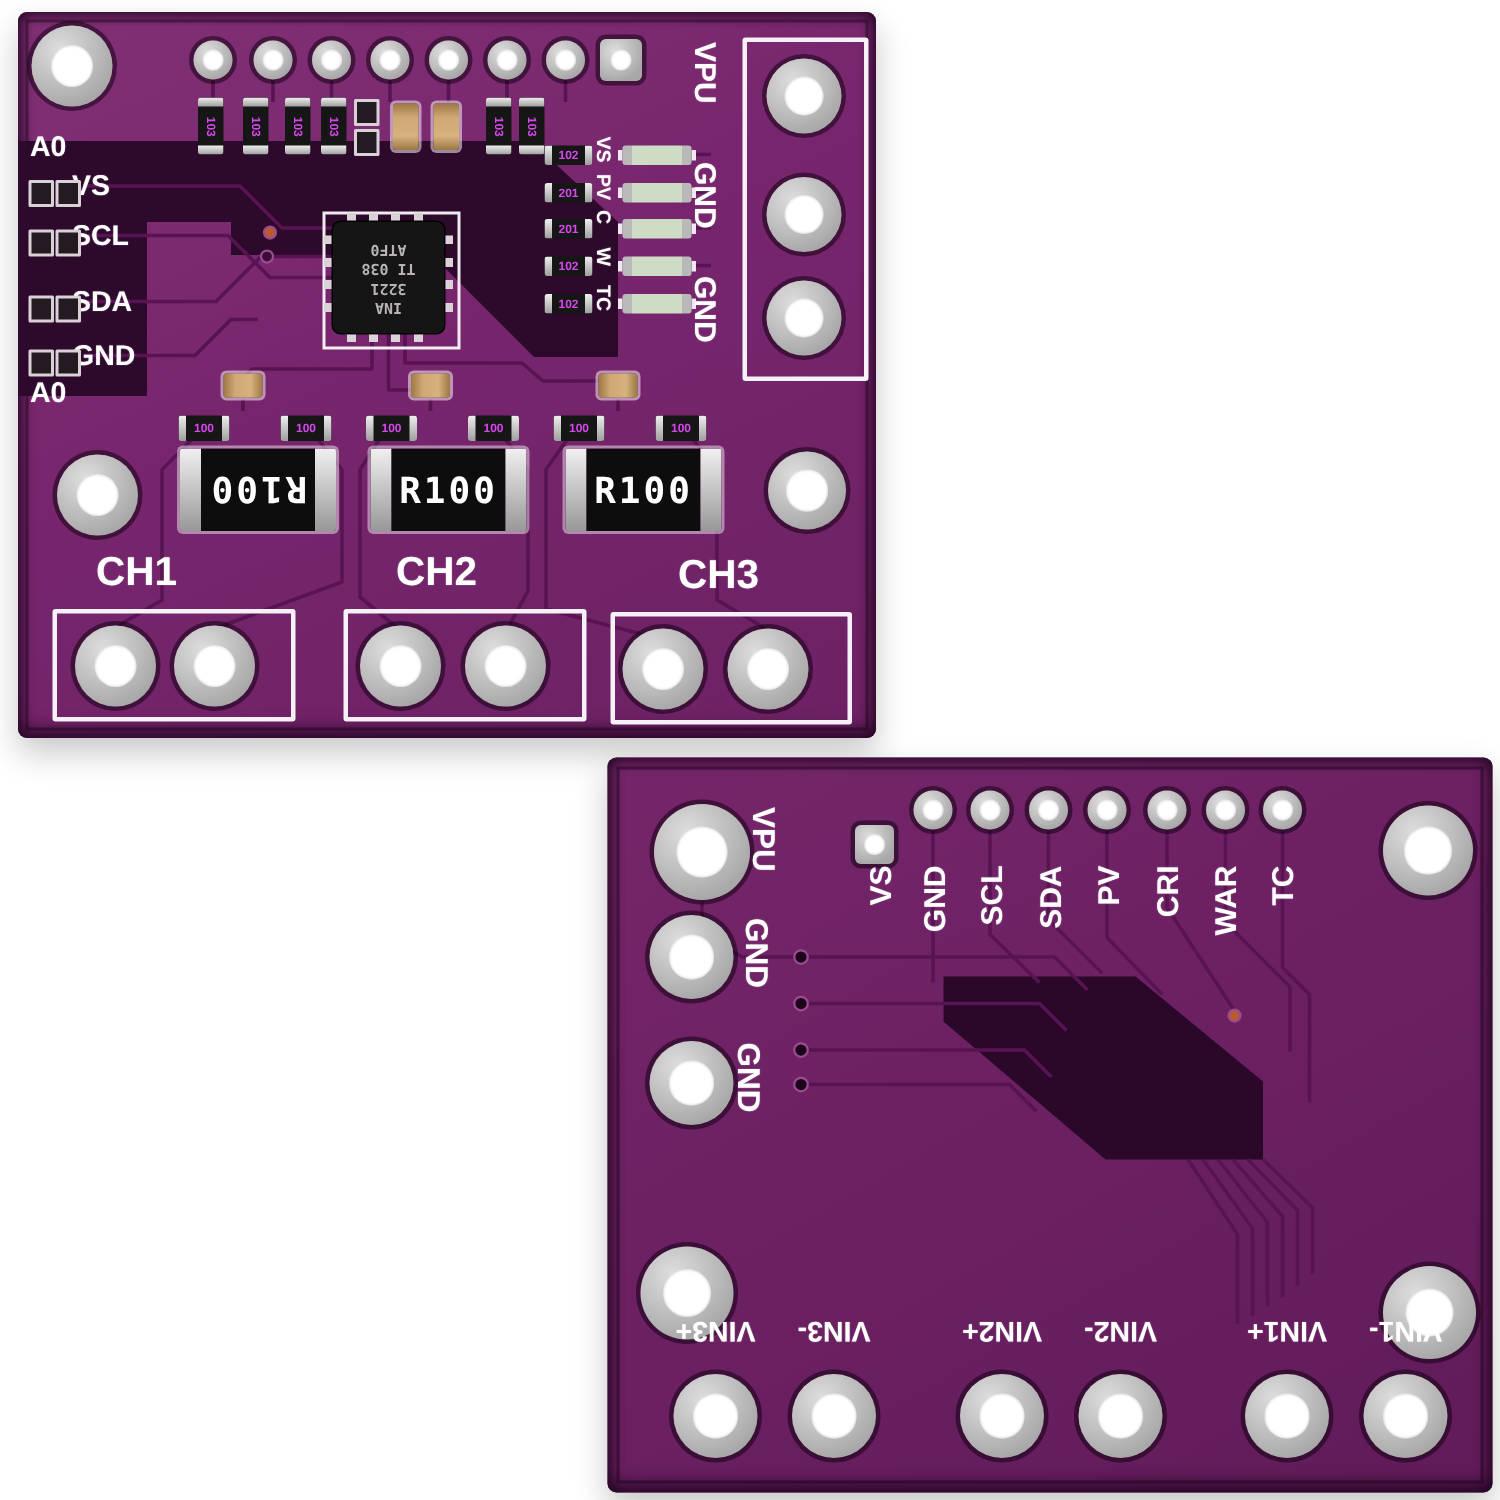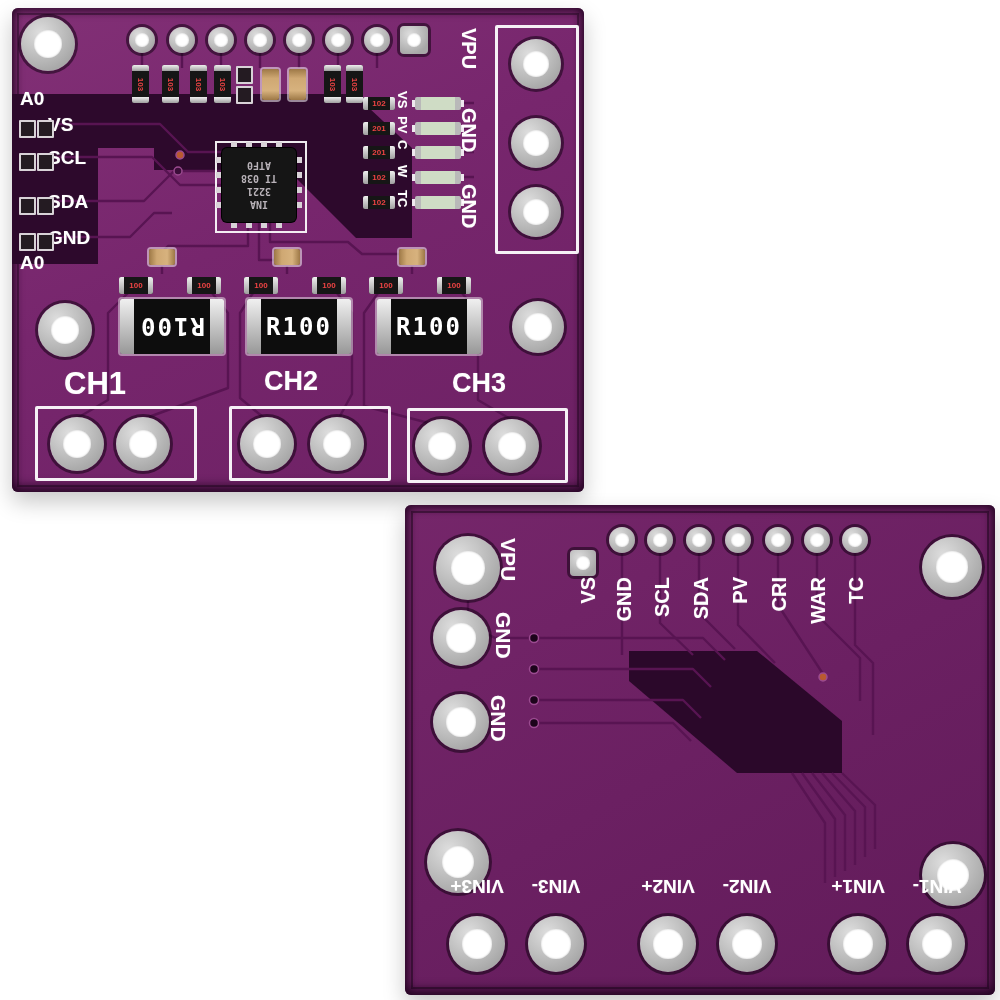--- a/index.html
+++ b/index.html
@@ -24,21 +24,21 @@
   
   .silk{position:absolute;color:#ffffff;font-weight:bold;white-space:nowrap;
     text-shadow:0 0 1px rgba(255,255,255,.4);}
   .rot90{transform:rotate(90deg);}
   .rotm90{transform:rotate(-90deg);}
   .rot180{transform:rotate(180deg);}
   .vslot{line-height:24px;}
   
   .silkbox{position:absolute;border:3px solid #f6f1f6;border-radius:2px;}
   
-  .res{position:absolute;background:#161616;border-radius:2px;color:#ef4444;
+  .res{position:absolute;background:#161616;border-radius:2px;color:#d946ef;
     display:flex;align-items:center;justify-content:center;overflow:hidden;}
   .res:before,.res:after{content:"";position:absolute;background:linear-gradient(#efefef,#9f9f9f);}
   .res.h:before{left:0;top:0;bottom:0;width:5px;}
   .res.h:after{right:0;top:0;bottom:0;width:5px;}
   .res.v:before{top:0;left:0;right:0;height:6px;}
   .res.v:after{bottom:0;left:0;right:0;height:6px;}
   .res span{font-size:8px;font-weight:bold;letter-spacing:0;}
   .res.v span{transform:rotate(90deg);font-size:8px;}
   .tcap{position:absolute;border-radius:2px;
     background:linear-gradient(90deg,#9d7846,#cfa873 30%,#d7b27e 70%,#9d7846);
@@ -264,21 +264,21 @@
       <span class="cap"></span>
       <span class="body">R100</span>
       <span class="cap"></span>
     </div>
     <div class="shunt" style="left:365px;top:291px;width:104px;">
       <span class="cap"></span>
       <span class="body">R100</span>
       <span class="cap"></span>
     </div>
 
-    <div class="silk" style="left:52px;top:358px;font-size:31px;">CH1</div>
+    <div class="silk" style="left:52px;top:358px;font-size:27px;">CH1</div>
     <div class="silk" style="left:252px;top:358px;font-size:27px;">CH2</div>
     <div class="silk" style="left:440px;top:360px;font-size:27px;">CH3</div>
 
     <div class="silkbox" style="left:23px;top:398px;width:156px;height:69px;"></div>
     <div class="silkbox" style="left:217px;top:398px;width:156px;height:69px;"></div>
     <div class="silkbox" style="left:395px;top:400px;width:155px;height:69px;"></div>
     <span class="pad" style="left:38px;top:409px;width:54px;height:54px;">
         <span class="bore"></span>
       </span>
     <span class="pad" style="left:104px;top:409px;width:54px;height:54px;">

